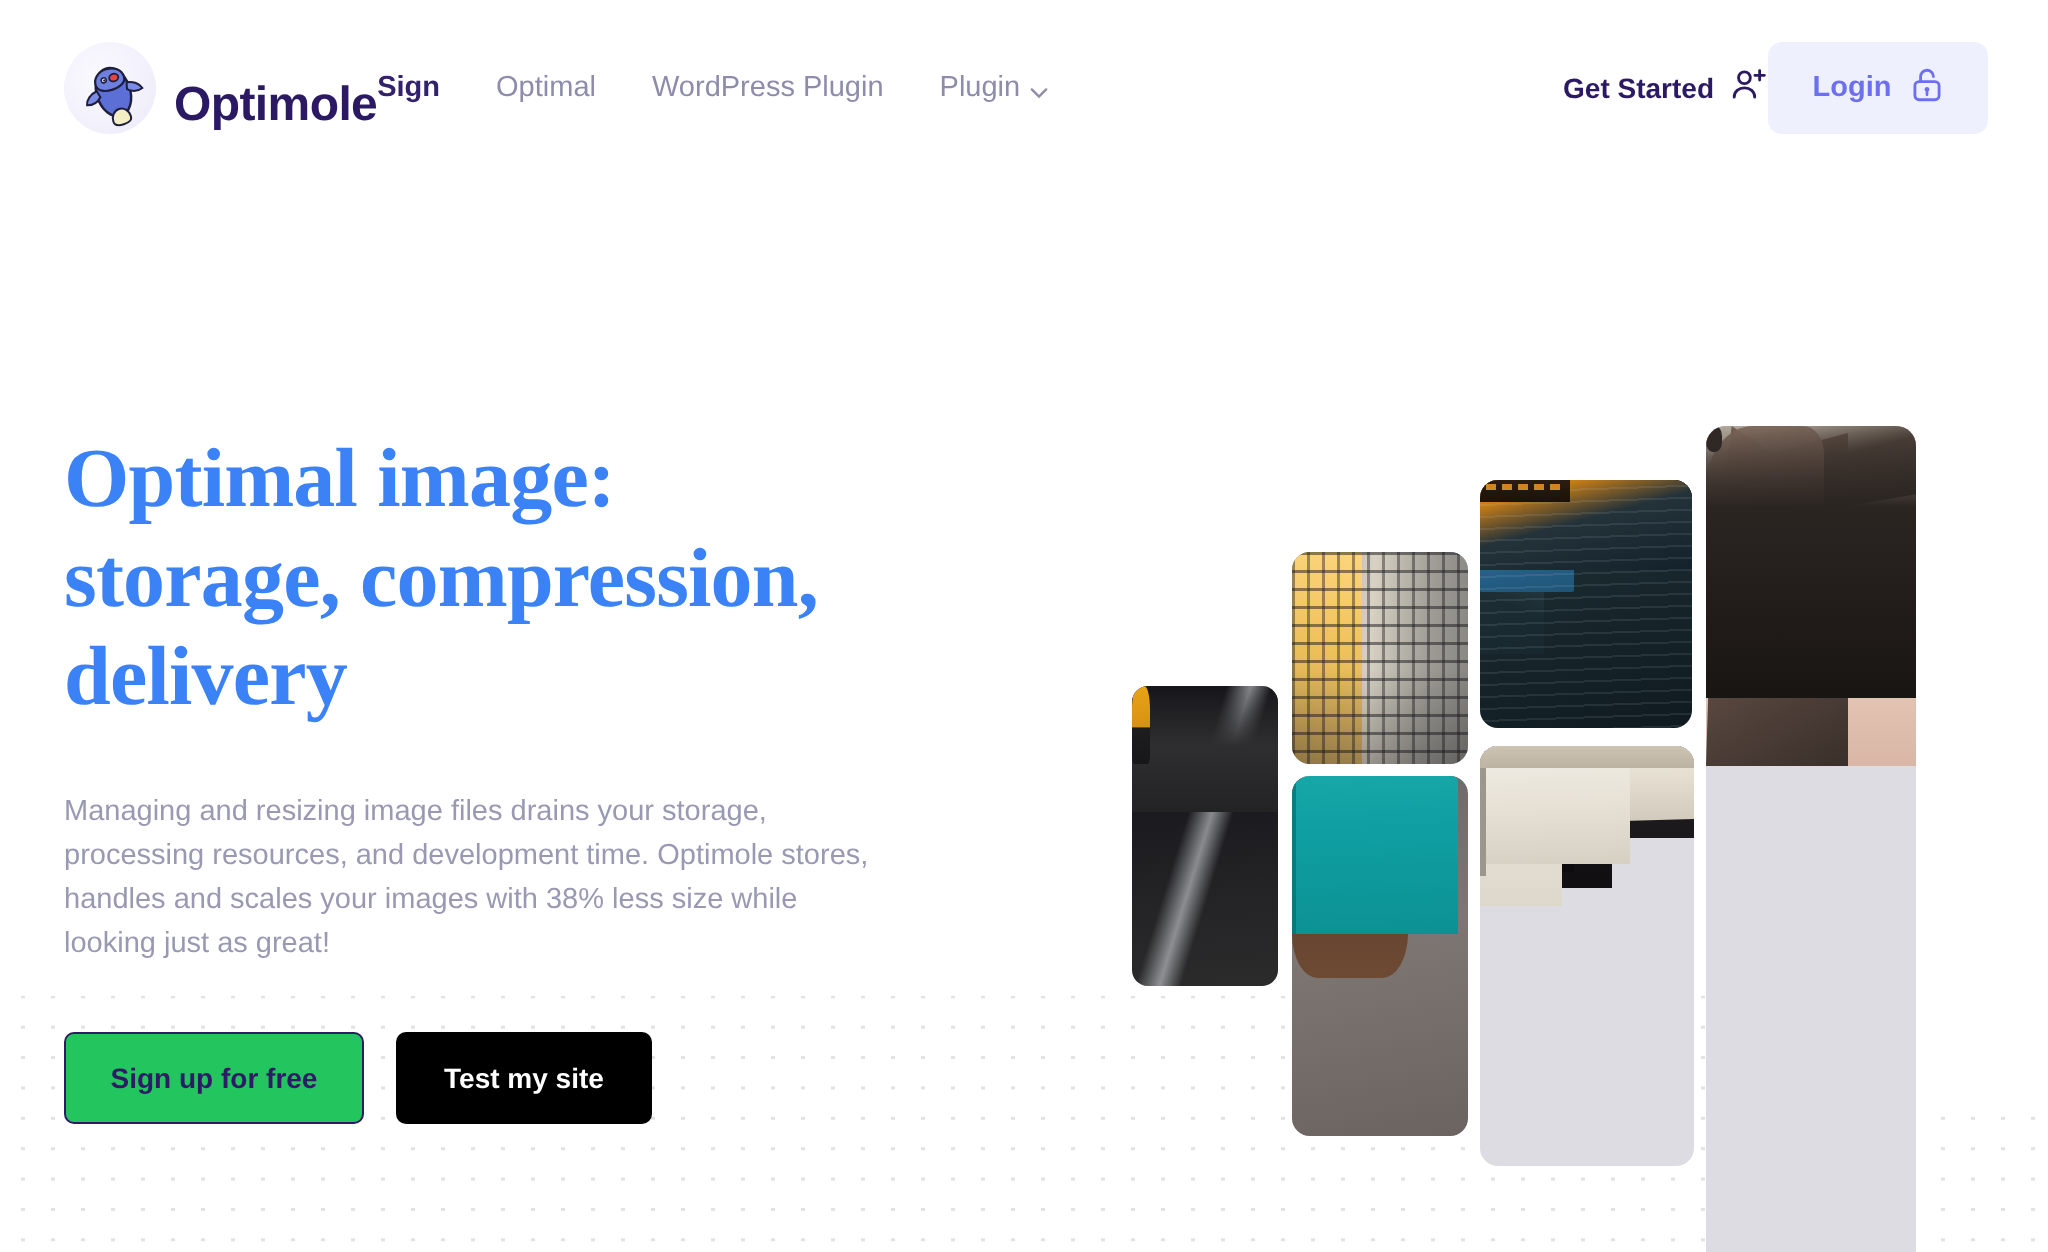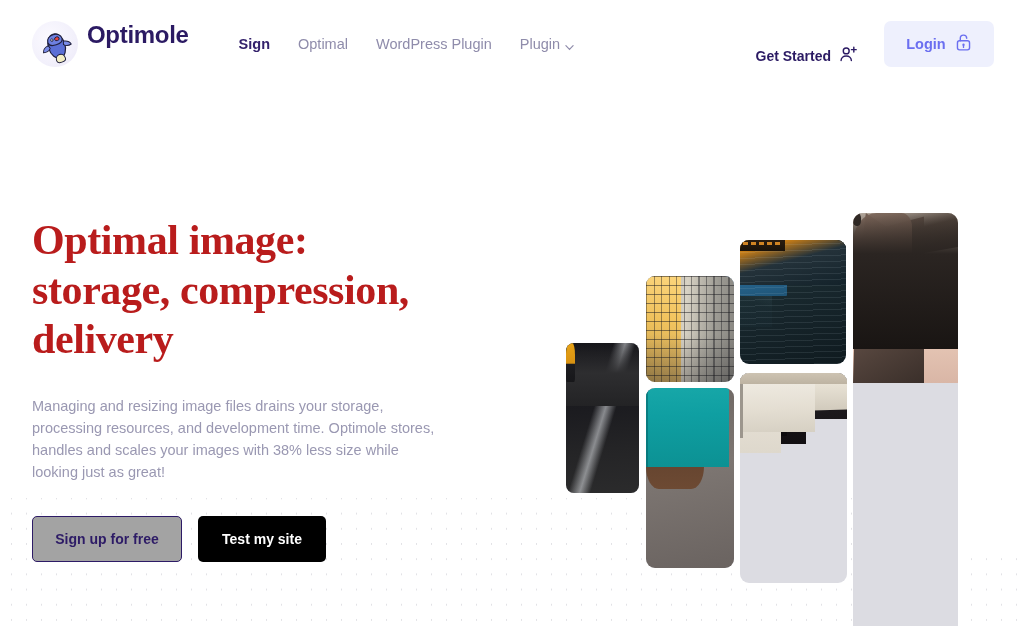--- a/index.html
+++ b/index.html
@@ -45,24 +45,23 @@
     position: relative;
     z-index: 5;
     height: 88px;
     display: flex;
     align-items: center;
     padding: 0 30px 0 32px;
   }
 
   .brand {
     display: flex;
-    align-items: flex-start;
+    align-items: flex-end;
     gap: 9px;
     text-decoration: none;
-    margin-right: 50px;
   }
 
   .brand-mark {
     width: 46px;
     height: 46px;
     border-radius: 50%;
     background: radial-gradient(circle at 38% 38%, #fbfaff 0%, #f2f0fb 62%, #ebe8f7 100%);
     position: relative;
     flex: none;
   }
@@ -97,22 +96,21 @@
     display: inline-block;
     width: 9px;
     height: 9px;
     position: relative;
     top: -1px;
   }
 
   .header-actions {
     margin-left: auto;
     display: flex;
-    align-items: flex-end;
-    gap: 26px;
+    align-items: center;
   }
 
   .btn-getstarted {
     display: flex;
     align-items: center;
     gap: 8px;
     font-size: 14px;
     font-weight: bold;
     color: #2b1a63;
     text-decoration: none;
@@ -152,21 +150,21 @@
     width: 470px;
     padding-top: 128px;
     flex: none;
   }
 
   .hero-title {
     font-family: "Liberation Serif", "DejaVu Serif", serif;
     font-size: 42px;
     line-height: 1.18;
     font-weight: bold;
-    color: #b91c1c;
+    color: #3b82f6;
     letter-spacing: -0.4px;
     max-width: 420px;
   }
 
   .hero-sub {
     margin-top: 30px;
     font-size: 14.5px;
     line-height: 1.52;
     color: #9a98b2;
     max-width: 405px;
@@ -176,21 +174,21 @@
     margin-top: 33px;
     display: flex;
     gap: 16px;
   }
 
   .btn-outline {
     width: 150px;
     height: 46px;
     border: 1.3px solid #2d1b66;
     border-radius: 5px;
-    background: #a3a3a3;
+    background: #22c55e;
     color: #2d1b66;
     font-size: 14px;
     font-weight: bold;
     cursor: pointer;
     font-family: inherit;
   }
 
   .btn-filled {
     width: 128px;
     height: 46px;

